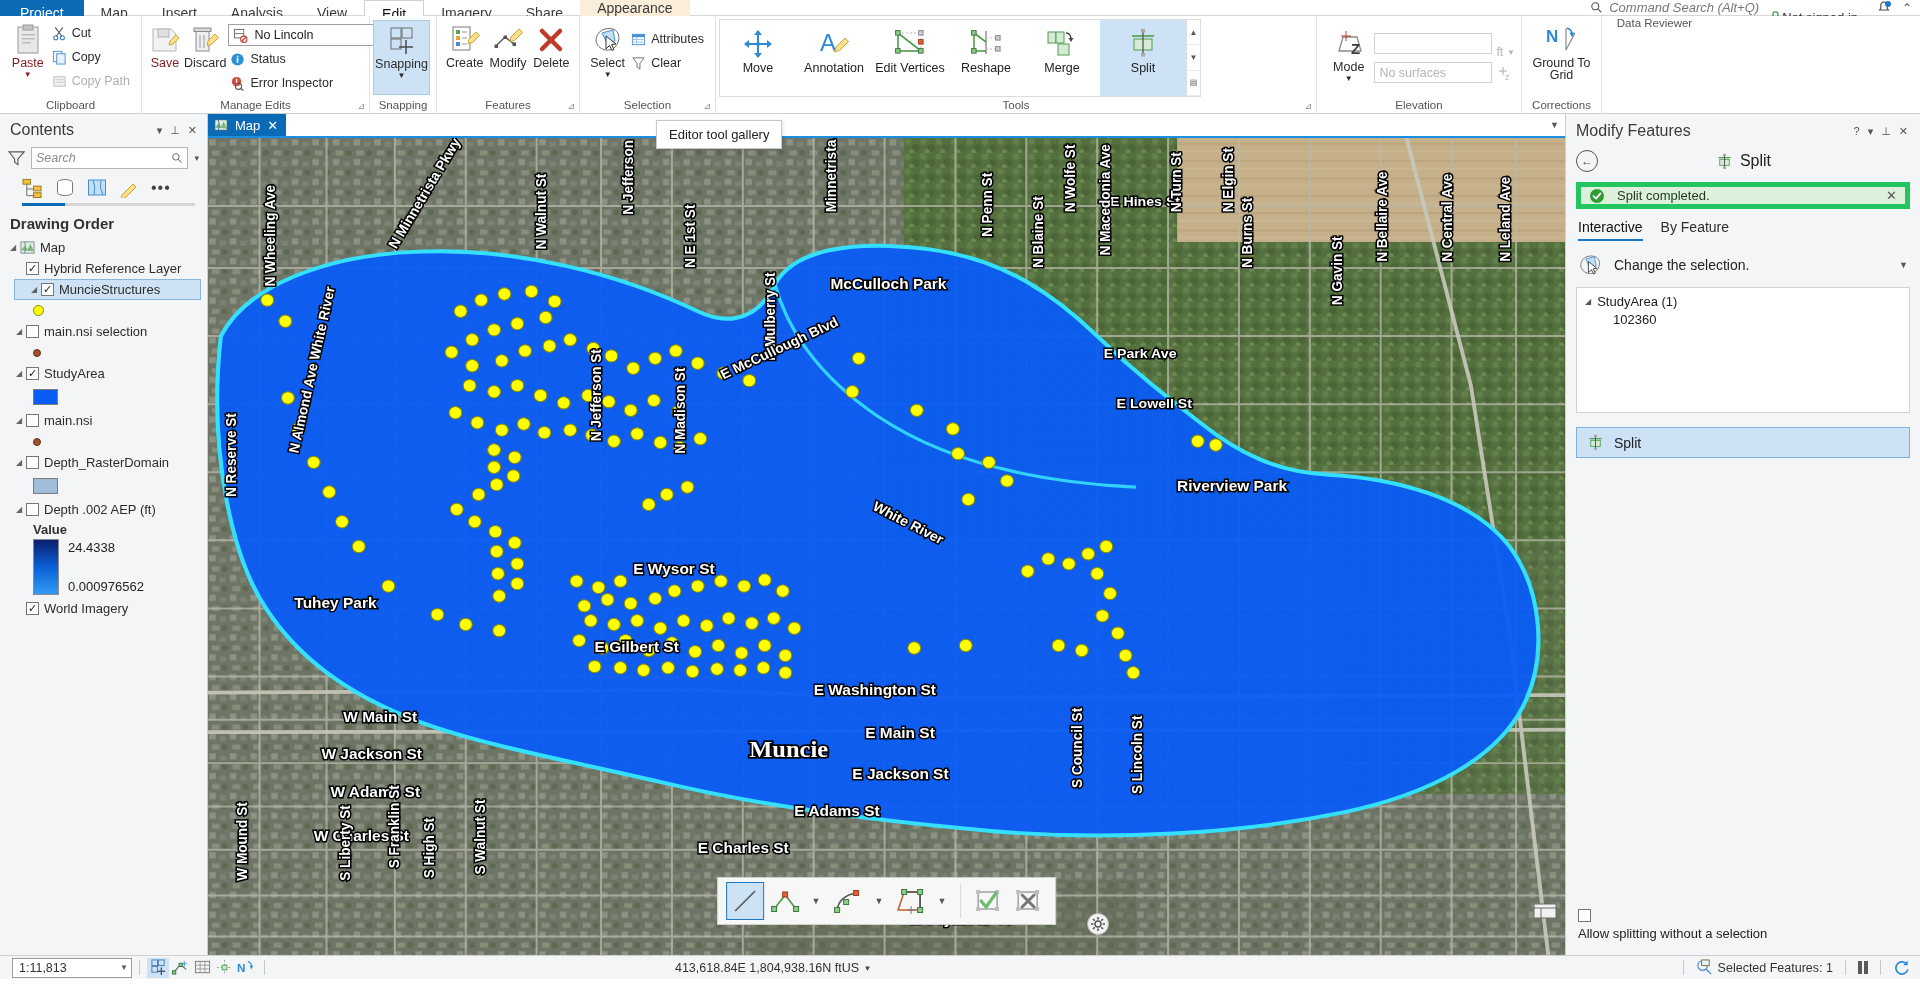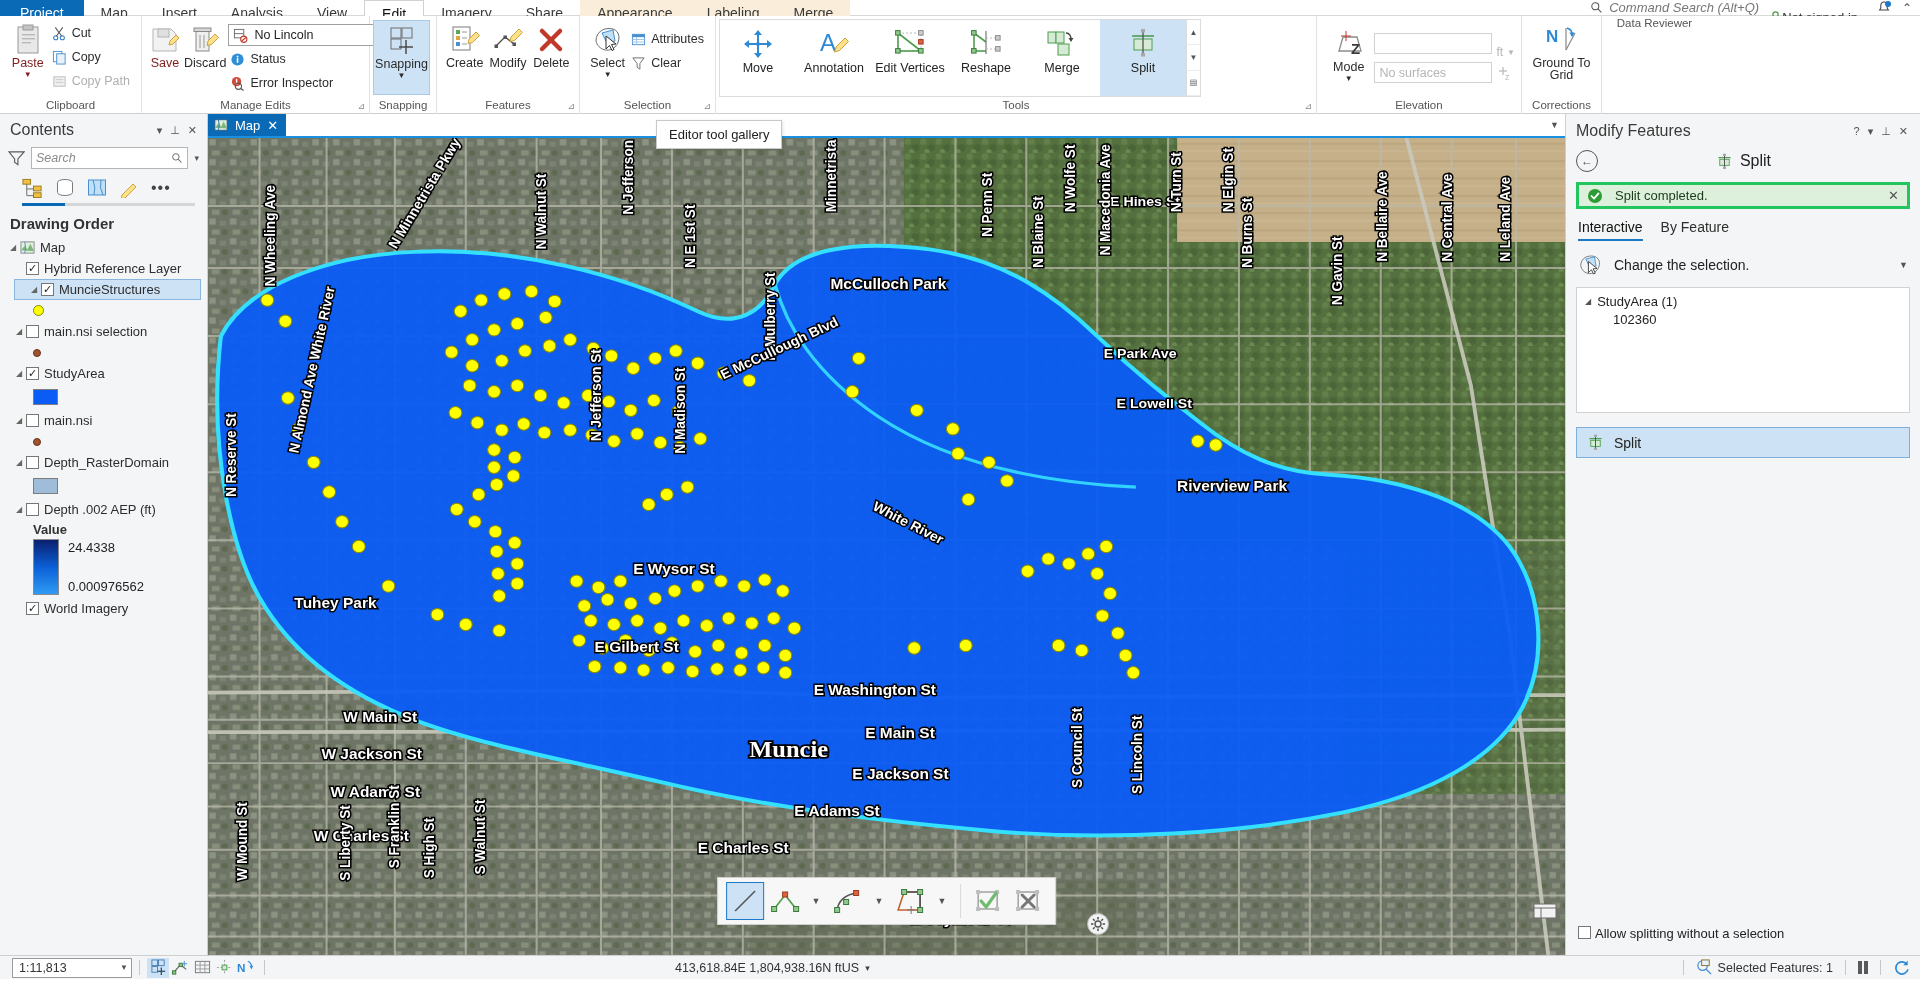--- a/index.html
+++ b/index.html
@@ -40,21 +40,21 @@
   .tab.active {
     background: #fff;
     border-left: 1px solid #d2d2d2;
     border-right: 1px solid #d2d2d2;
     border-top: 1px solid #d2d2d2;
     color: #111;
     position: relative;
     top: 0;
   }
   .tab.contextual { background: #faeedb; }
-  .ctxgroup { display: flex; background: #a3a3a3; }
+  .ctxgroup { display: flex; background: #a3a3a3; flex-direction: column; }
   .tabstrip-right {
     margin-left: auto;
     display: flex; align-items: center;
     gap: 10px;
     padding-right: 8px;
     font-size: 13px;
     color: #444;
   }
   .cmdsearch {
     display: flex; align-items: center; gap: 6px;
@@ -257,21 +257,21 @@
   .mod-sub {
     display: flex; align-items: center; gap: 8px;
     padding: 6px 10px 10px 10px;
   }
   .circle-back {
     width: 22px; height: 22px; border-radius: 50%; border: 1.5px solid #555;
     display: flex; align-items: center; justify-content: center; color: #555; font-size: 12px;
   }
   .mod-sub-title { flex: 1; text-align: center; font-size: 16px; display: flex; align-items: center; justify-content: center; gap: 6px;}
   .msgbar {
-    margin: 0 10px; background: #ddf0dc; border: 3px solid #22c55e;
+    margin: 0 10px; background: #ddf0dc; border: 5px solid #22c55e;
     display: flex; align-items: center; gap: 12px;
     height: 27px; padding: 7px 8px; font-size: 13px; color: #1c3b1b;
   }
   .msgbar .ok { color: #2e9b33; font-size: 15px;}
   .msgbar .cl { margin-left: auto; color: #555; font-size: 13px;}
   .modtabs { display: flex; gap: 18px; padding: 10px 12px 0 12px; font-size: 14px;}
   .modtab { padding-bottom: 4px; color: #2e2e2e;}
   .modtab.active { border-bottom: 2px solid #1b79c9; color: #111;}
   .selrow { display: flex; align-items: center; gap: 10px; padding: 12px 12px 10px 12px; font-size: 14px;}
   .selrow .caret { margin-left: auto; font-size: 9px; color: #555;}
@@ -280,21 +280,21 @@
     height: 126px; padding: 6px 8px; font-size: 13px;
   }
   .tree-node { display: flex; align-items: center; gap: 6px;}
   .tree-child { padding-left: 28px; padding-top: 3px;}
   .splitbtn {
     margin: 14px 10px 0 10px; height: 31px;
     background: #cde3f5; border: 1px solid #7fb0dc;
     display: flex; align-items: center; gap: 9px; padding: 0 9px;
     font-size: 14px;
   }
-  .allowrow { margin-top: auto; display: flex; align-items: flex-start; gap: 4px; padding: 0 12px 14px 12px; font-size: 13px;}
+  .allowrow { margin-top: auto; display: flex; align-items: flex-start; gap: 4px; padding: 0 12px 14px 12px; font-size: 13px; flex-direction: column;}
   
   .statusbar {
     height: 24px; background: #f4f5f6; border-top: 1px solid #cfcfcf;
     display: flex; align-items: center; font-size: 12.5px; color: #333;
   }
   .scale-combo {
     margin-left: 12px; width: 120px; height: 20px; background: #fff;
     border: 1px solid #9a9a9a; display: flex; align-items: center;
     justify-content: space-between; padding: 0 3px 0 6px; font-size: 12.5px;
   }

